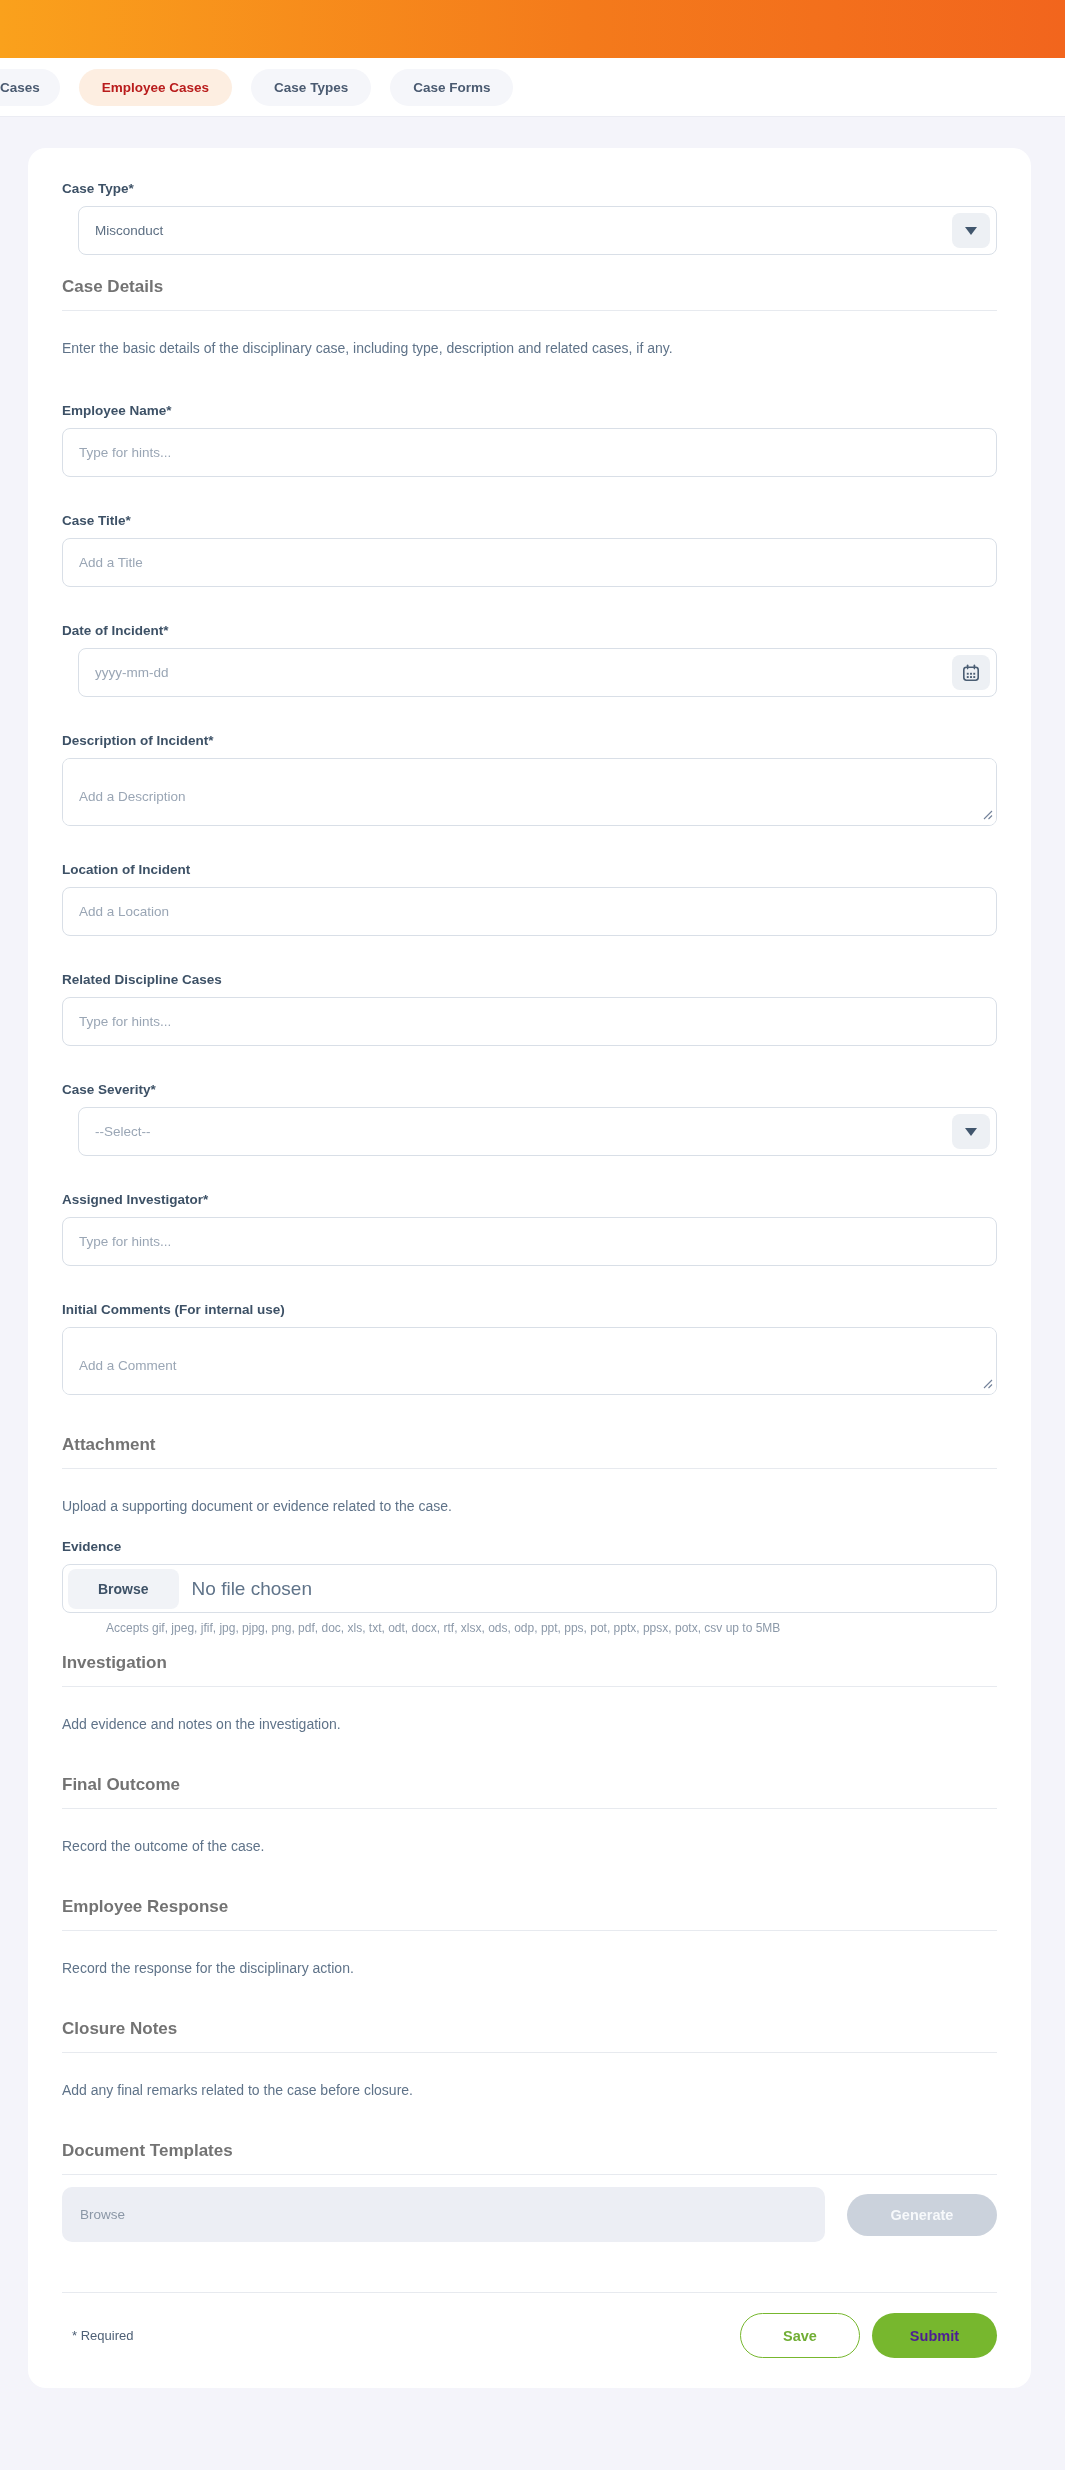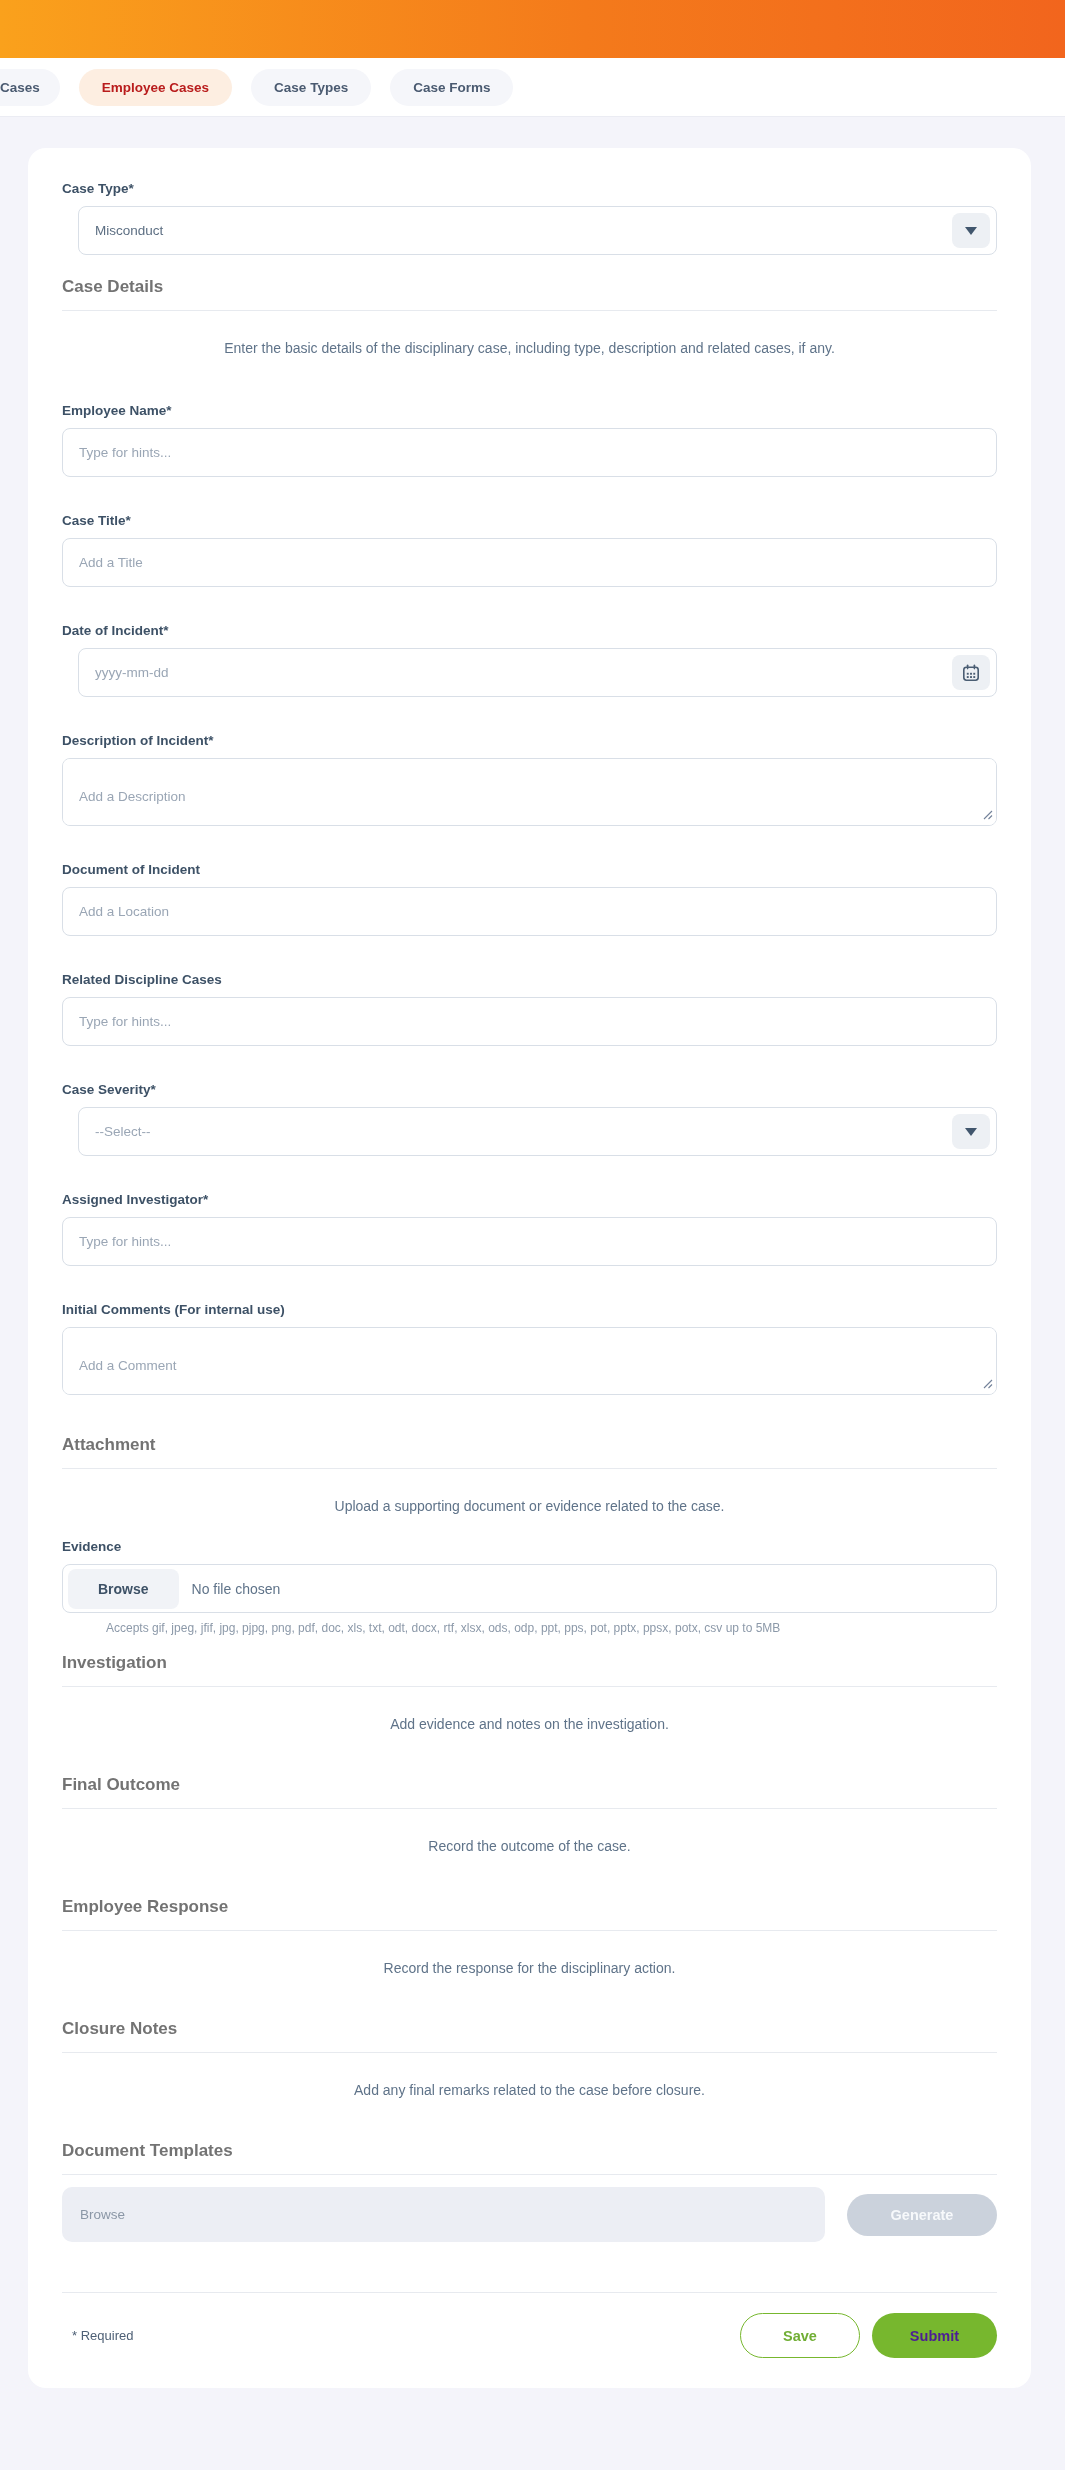--- a/index.html
+++ b/index.html
@@ -104,21 +104,21 @@
     display: block;
     height: 68px;
     padding: 30px 16px;
     resize: none;
   }
   .resize-handle { position: absolute; right: 4px; bottom: 6px; pointer-events: none; }
 
   
   .section-title { font-size: 17px; font-weight: 700; color: #737373; line-height: 20px; }
   .divider { height: 1px; background: #E7EAEF; margin: 13px 0 28px 0; }
-  .section-desc { font-size: 14px; color: #5F7389; line-height: 18px; text-align: center; }
+  .section-desc { font-size: 14px; color: #5F7389; line-height: 18px; }
   .desc-gap-lg { margin-bottom: 46px; }
   .desc-gap-md { margin-bottom: 24px; }
   .desc-gap-sec { margin-bottom: 42px; }
 
   
   .filebox {
     height: 49px;
     border: 1px solid #D9DFE7;
     border-radius: 8px;
     display: flex;
@@ -130,21 +130,21 @@
     padding: 0 30px;
     background: #F1F3F7;
     border: none;
     border-radius: 8px;
     font-family: "Liberation Sans", sans-serif;
     font-size: 14px;
     font-weight: 600;
     color: #3D5166;
     cursor: pointer;
   }
-  .no-file { margin-left: 13px; font-size: 14px; color: #5F7389; }
+  .no-file { margin-left: 13px; font-size: 19px; color: #5F7389; }
   .accepts { font-size: 12px; color: #8C99A9; margin-top: 8px; margin-bottom: 18px; margin-left: 44px; }
   .evidence-block { margin-bottom: 0; }
 
   
   .doc-divider { height: 1px; background: #E7EAEF; margin: 13px 0 12px 0; }
   .doc-row { display: flex; align-items: center; gap: 22px; margin-bottom: 50px; }
   .doc-select {
     width: 763px;
     height: 55px;
     background: #ECEEF4;
@@ -265,21 +265,21 @@
     <span class="label">Description of Incident*</span>
     <div class="textarea-wrap">
       <textarea class="textarea" placeholder="Add a Description" style=""></textarea>
       <svg class="resize-handle" width="10" height="10" viewBox="0 0 10 10">
         <path d="M9 1 L1 9 M9 5.5 L5.5 9" stroke="#74839B" stroke-width="1.1" fill="none"></path>
       </svg>
     </div>
   </div>
 
   <div class="field">
-    <span class="label">Document of Incident</span>
+    <span class="label">Location of Incident</span>
     <input class="text-input" type="text" placeholder="Add a Location" style="">
   </div>
 
   <div class="field">
     <span class="label">Related Discipline Cases</span>
     <input class="text-input" type="text" placeholder="Type for hints..." style="">
   </div>
 
   <div class="field">
     <span class="label">Case Severity*</span>

